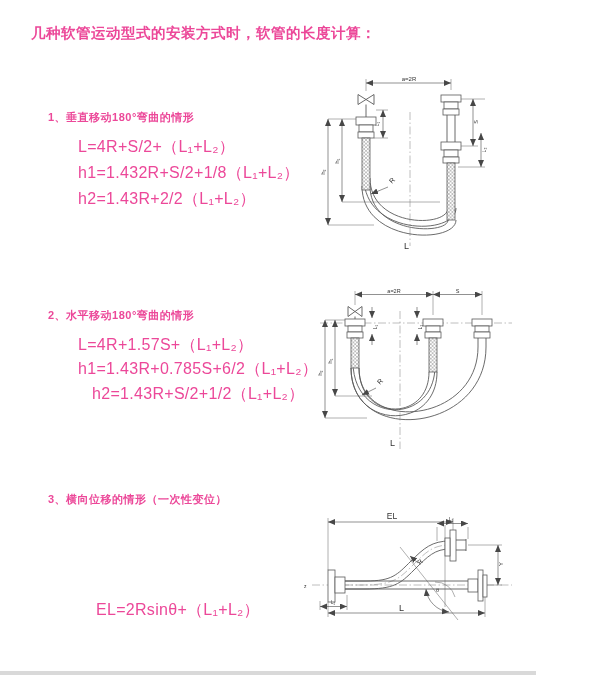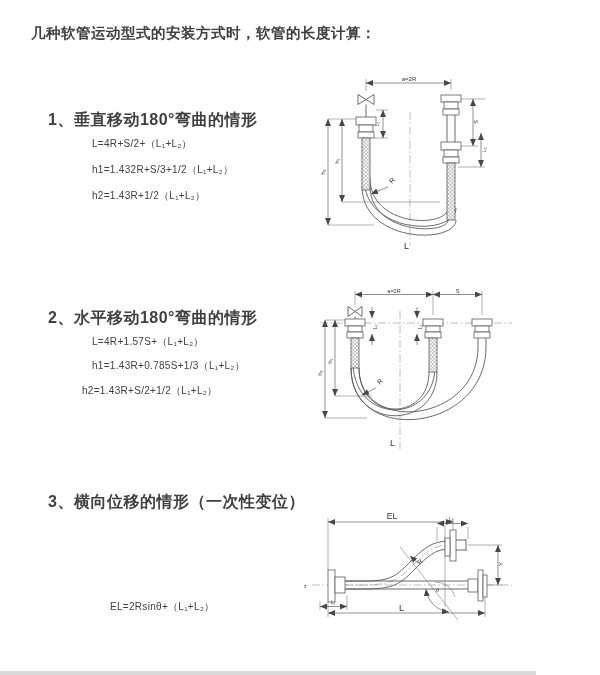--- a/index.html
+++ b/index.html
@@ -1,20 +1,20 @@
 <!DOCTYPE html>
 <html><head>
 <meta charset="utf-8">
 <style>
   html,body{margin:0;padding:0;background:#fff;}
   #page{position:relative;width:536px;height:675px;background:#ffffff;overflow:hidden;
-        font-family:"Liberation Sans",sans-serif;color:#404040;}
+        font-family:"Liberation Sans",sans-serif;color:#ec4899;}
   .title{position:absolute;left:31px;top:24px;font-size:14.5px;font-weight:bold;letter-spacing:0.5px;}
-  .sec-heading{position:absolute;font-size:16px;font-weight:bold;letter-spacing:0.5px;}
-  .formula{position:absolute;font-size:10px;letter-spacing:0.3px;margin-left:14px;}
+  .sec-heading{position:absolute;font-size:11px;font-weight:bold;letter-spacing:0.5px;}
+  .formula{position:absolute;font-size:16px;letter-spacing:0.3px;}
   .diagram{position:absolute;}
   svg text{font-family:"Liberation Sans",sans-serif;fill:#333;}
   .ln{stroke:#5a5a5a;stroke-width:0.9;fill:none;}
   .tn{stroke:#6e6e6e;stroke-width:0.55;fill:none;}
   .dim{stroke:#474747;stroke-width:0.6;fill:none;marker-start:url(#ah);marker-end:url(#ah);}
   .lead{stroke:#474747;stroke-width:0.6;fill:none;marker-end:url(#ah);}
   .cl{stroke:#8a8a8a;stroke-width:0.55;fill:none;stroke-dasharray:8 2.5 1.5 2.5;}
   .flg{fill:#ffffff;stroke:#5a5a5a;stroke-width:0.8;}
   .hoseu{fill:#ffffff;stroke:none;}
   .hose{fill:url(#hx);stroke:#5a5a5a;stroke-width:0.8;}
@@ -33,27 +33,27 @@
       <pattern id="hx" width="3.6" height="3.6" patternUnits="userSpaceOnUse">
         <path d="M0,3.6 L3.6,0 M0,0 L3.6,3.6" stroke="#7a7a7a" stroke-width="0.45" fill="none"></path>
       </pattern>
     </defs>
   </svg>
 
   <div class="title">几种软管运动型式的安装方式时，软管的长度计算：</div>
 
   <div class="sec-heading" style="left:48px;top:110px">1、垂直移动180°弯曲的情形</div>
   <div class="formula" style="left:78px;top:137px">L=4R+S/2+（L₁+L₂）</div>
-  <div class="formula" style="left:78px;top:163px">h1=1.432R+S/3+1/2（L₁+L₂）</div>
-  <div class="formula" style="left:78px;top:189px">h2=1.43R+1/2（L₁+L₂）</div>
+  <div class="formula" style="left:78px;top:163px">h1=1.432R+S/2+1/8（L₁+L₂）</div>
+  <div class="formula" style="left:78px;top:189px">h2=1.43R+2/2（L₁+L₂）</div>
 
   <div class="sec-heading" style="left:48px;top:308px">2、水平移动180°弯曲的情形</div>
   <div class="formula" style="left:78px;top:335px">L=4R+1.57S+（L₁+L₂）</div>
-  <div class="formula" style="left:78px;top:359px">h1=1.43R+0.785S+1/3（L₁+L₂）</div>
-  <div class="formula" style="left:68px;top:384px">h2=1.43R+S/2+1/2（L₁+L₂）</div>
+  <div class="formula" style="left:78px;top:359px">h1=1.43R+0.785S+6/2（L₁+L₂）</div>
+  <div class="formula" style="left:92px;top:384px">h2=1.43R+S/2+1/2（L₁+L₂）</div>
 
   <div class="sec-heading" style="left:48px;top:492px">3、横向位移的情形（一次性变位）</div>
   <div class="formula" style="left:96px;top:600px">EL=2Rsinθ+（L₁+L₂）</div>
 
   <svg class="diagram" style="left:312px;top:68px" width="276" height="190" viewBox="0 0 276 190">
     <path class="cl" d="M98,44 V178"></path>
 
     <path class="tn" d="M54,23 V11 M139,22 V11"></path>
     <path class="dim" d="M54,15 H139"></path>
     <text x="97" y="12.5" text-anchor="middle" font-size="6">a=2R</text>

